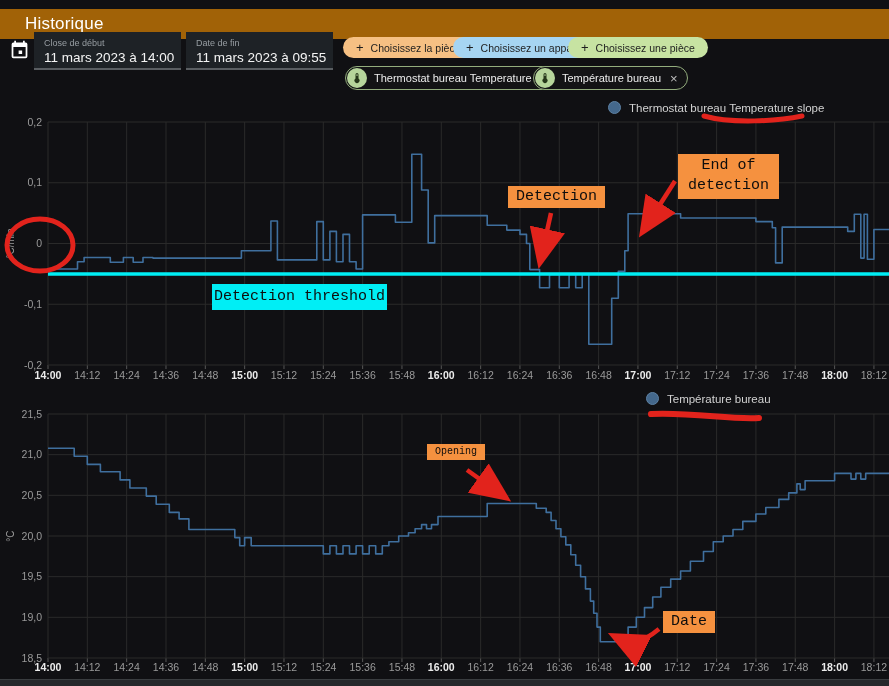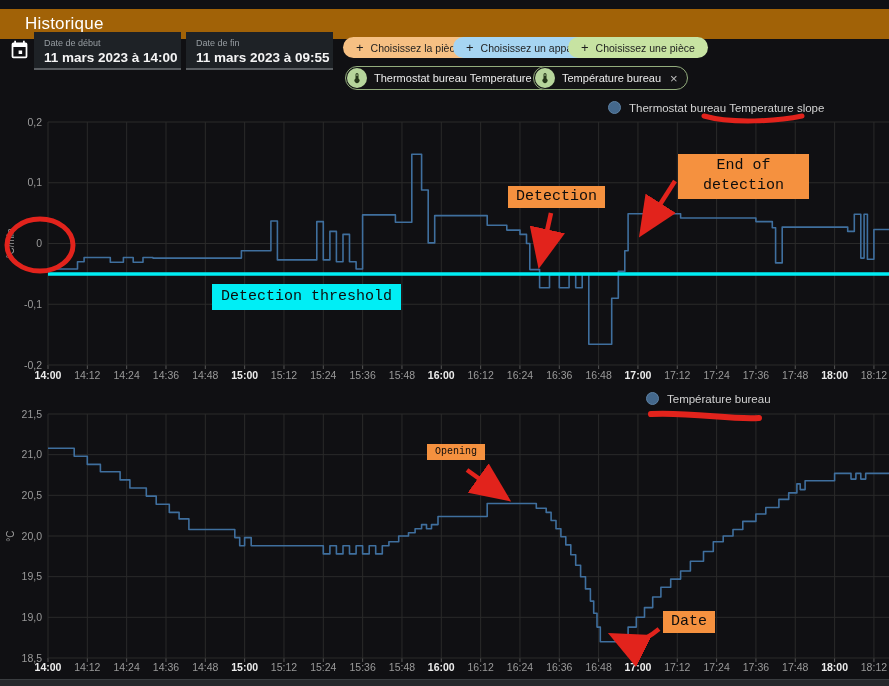--- a/index.html
+++ b/index.html
@@ -15,21 +15,21 @@
     font-size:17px;font-weight:500;letter-spacing:.2px;margin-top:9px;
   }
   .app-header .title{margin-left:25px;}
   
   .cal-icon{position:absolute;left:9px;top:39px;width:21px;height:21px;}
   .date-field{
     position:absolute;top:32px;width:147px;height:38px;background:#1e2226;
     border-bottom:2px solid #5a5e62;box-sizing:border-box;cursor:pointer;
   }
   .date-field .df-label{font-size:9px;color:#979da2;margin:6px 0 0 10px;}
-  .date-field .df-value{font-size:13.5px;font-weight:700;color:#f4f4f4;margin:2px 0 0 10px;}
+  .date-field .df-value{font-size:13.5px;font-weight:400;color:#f4f4f4;margin:2px 0 0 10px;}
   .pill{
     position:absolute;top:37px;height:21px;border-radius:11px;
     display:inline-flex;align-items:center;gap:7px;padding:0 13px;
     font-size:10.5px;font-weight:500;color:#1e1e1e;cursor:pointer;border:none;
   }
   .pill .plus{font-size:13px;font-weight:400;line-height:1;}
   .chip{
     position:absolute;top:66px;height:24px;border:1px solid #93ad7d;border-radius:13px;
     display:inline-flex;align-items:center;gap:7px;padding:0 9px 0 1px;
     background:#131315;color:#ececec;font-size:11px;font-weight:500;cursor:pointer;
@@ -47,23 +47,23 @@
     border:1px solid #5d81a3;box-sizing:border-box;}
   
   #charts-svg{position:absolute;left:0;top:0;}
   
   .ann{
     position:absolute;background:#f5913f;color:#0d0d0d;
     font-family:"Liberation Mono","DejaVu Sans Mono",monospace;
     font-size:15px;line-height:1.35;padding:1px 8px;text-align:center;
     white-space:pre-line;
   }
-  .ann.cyan{background:#00eef5;padding:3px 9px;}
+  .ann.cyan{background:#00eef5;padding:3px 2px;}
   #ann-detection{left:508px;top:186px;}
-  #ann-end{left:678px;top:154px;padding:2px 25px;}
+  #ann-end{left:678px;top:154px;padding:2px 10px;}
   #ann-threshold{left:212px;top:284px;}
   #ann-opening{left:427px;top:444px;font-size:10px;}
   #ann-close{left:663px;top:611px;}
   #overlay-svg{position:absolute;left:0;top:0;pointer-events:none;}
   .bottom-panel{
     position:absolute;left:0;bottom:0;width:889px;height:7px;
     background:#26282b;border-top:1px solid #3a3d40;box-sizing:border-box;
   }
 </style>
 </head>
@@ -73,21 +73,21 @@
   <span class="title">Historique</span>
 </div>
 
 <span class="cal-icon">
   <svg width="21" height="21" viewBox="0 0 24 24">
     <path fill="#ffffff" d="M19 4h-1V2h-2v2H8V2H6v2H5a2 2 0 0 0-2 2v14a2 2 0 0 0 2 2h14a2 2 0 0 0 2-2V6a2 2 0 0 0-2-2zm0 16H5V9h14v11zm-8-7h4v4h-4v-4z"></path>
   </svg>
 </span>
 
 <div class="date-field" style="left:34px;">
-  <div class="df-label">Date de début</div>
+  <div class="df-label">Close de début</div>
   <div class="df-value">11 mars 2023 à 14:00</div>
 </div>
 <div class="date-field" style="left:186px;">
   <div class="df-label">Date de fin</div>
   <div class="df-value">11 mars 2023 à 09:55</div>
 </div>
 
 <button class="pill" style="left:343px;background:#f6c083;">
   <span class="plus">+</span>
   <span>Choisissez la pièce</span>

